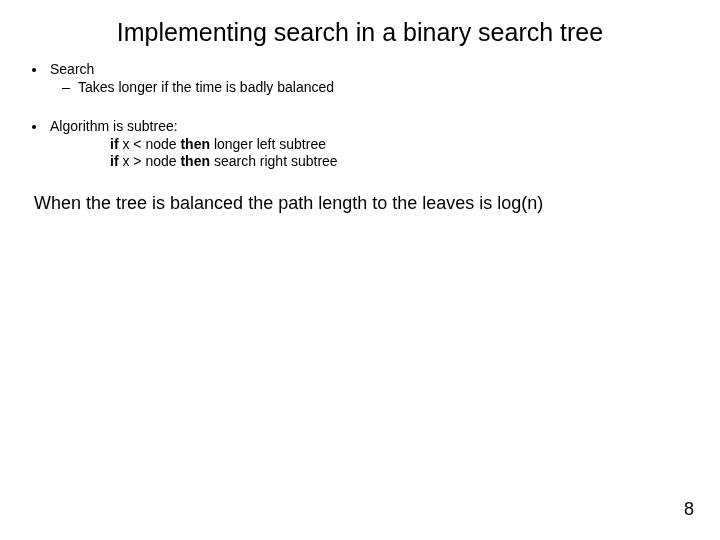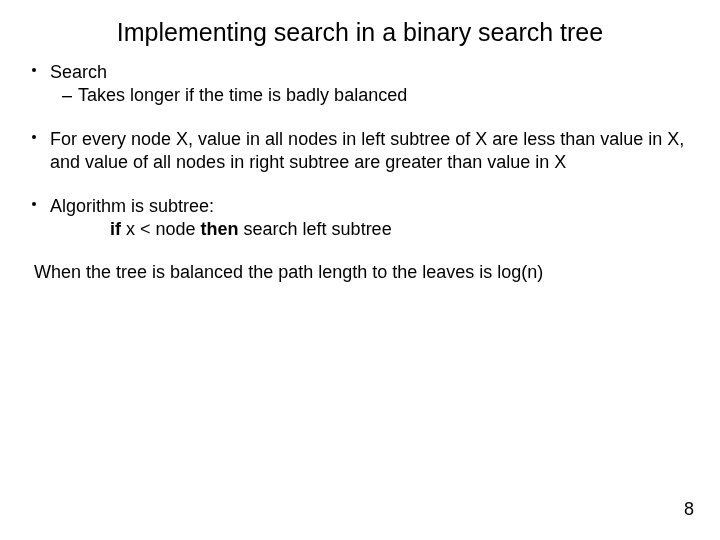--- a/index.html
+++ b/index.html
@@ -19,21 +19,21 @@
     padding: 18px 28px 0 28px;
     position: relative;
   }
   .title {
     font-size: 25px;
     text-align: center;
     margin: 0 0 14px 0;
     font-weight: normal;
   }
   .body {
-    font-size: 18px;
+    font-size: 14px;
     line-height: 1.25;
   }
   .b1 {
     margin: 0 0 22px 0;
     padding-left: 22px;
     position: relative;
   }
   .dot {
     position: absolute;
     left: 4px;
@@ -83,30 +83,29 @@
       <div>Search</div>
       <div class="b2">
         <span class="dash">–</span>
       </div>
       <div class="b2">
         <span class="dash">–</span>
         <span>Takes longer if the time is badly balanced</span>
       </div>
     </div>
 
-    <div class="b1">
-      <span class="dot"></span>
-      <span>For every node X, value in all nodes in left subtree of X are less than value in X, and value of all nodes in right subtree are greater than value in X</span>
-    </div>
 
     <div class="b1">
       <span class="dot"></span>
       <div>Algorithm is subtree:</div>
       <div class="algo-line">
-        <span class="bold">if</span><span> x &lt; node </span><span class="bold">then</span><span> search left subtree</span>
+        <span class="bold">if</span><span> x &lt; node </span><span class="bold">then</span><span> longer left subtree</span>
+      </div>
+      <div class="algo-line">
+        <span class="bold">if</span><span> x &gt; node </span><span class="bold">then</span><span> search right subtree</span>
       </div>
     </div>
 
   </div>
 
   <div class="closing">When the tree is balanced the path length to the leaves is log(n)</div>
 
   <div class="pagenum">8</div>
 </div>
 

